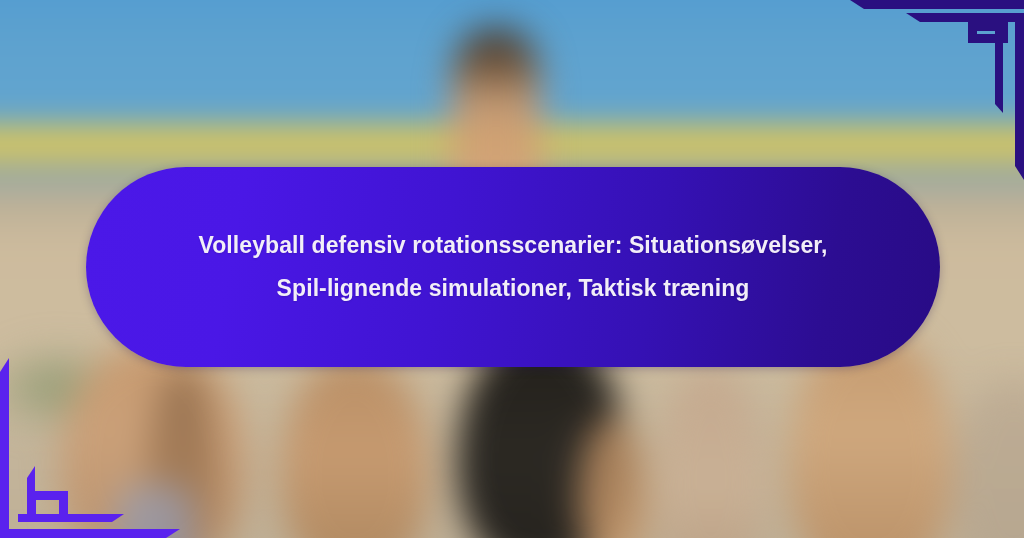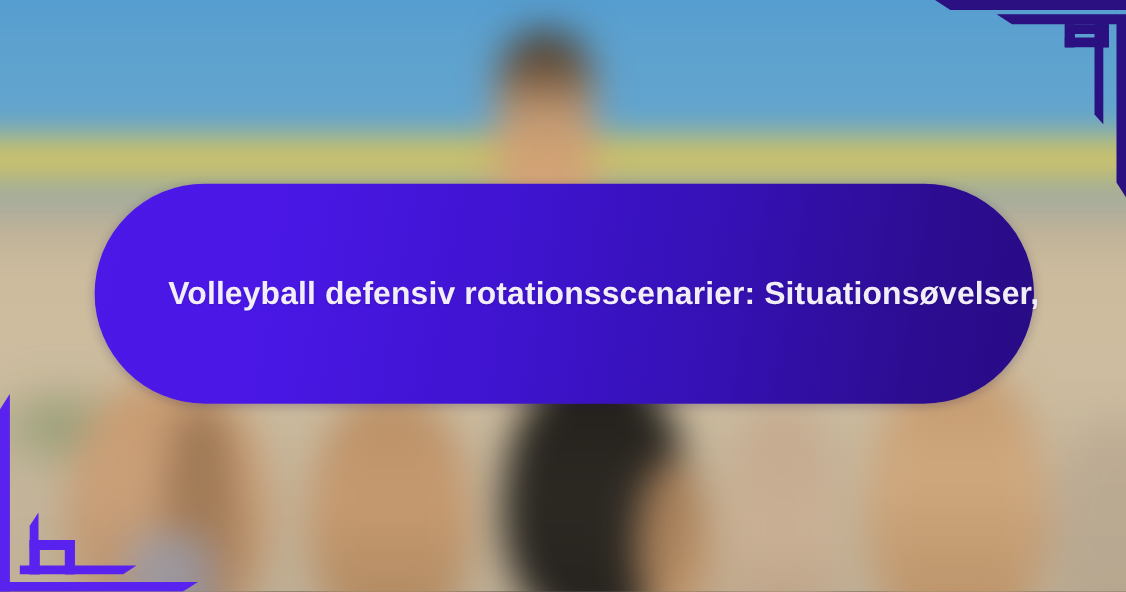--- a/index.html
+++ b/index.html
@@ -133,21 +133,21 @@
     height: 200px;
     border-radius: 100px;
     background: linear-gradient(100deg, #4b18e8 0%, #4a17e6 18%, #4014d2 42%, #3511b4 66%, #2c0d92 86%, #280b85 100%);
     display: flex;
     align-items: center;
     justify-content: center;
     box-shadow: 0 2px 10px rgba(20,6,70,0.25);
   }
   .title-text {
     color: #f2eef8;
-    font-size: 29px;
+    font-size: 23px;
     line-height: 43px;
     font-weight: 600;
     text-align: center;
     letter-spacing: .1px;
     max-width: 720px;
     text-shadow: 0 1px 2px rgba(0,0,0,0.12);
   }
   .title-text .line { display: block; white-space: nowrap; }
 </style>
 </head>
@@ -206,16 +206,17 @@
         <path d="M27 133 L36 133 L36 164 L27 164 Z"></path>
         <path d="M59 133 L68 133 L68 164 L59 164 Z"></path>
         <path d="M27 133 L68 133 L68 142 L27 142 Z"></path>
       </g>
     </svg>
   </div>
 
   <div class="title-card">
     <div class="title-text">
       <span class="line">Volleyball defensiv rotationsscenarier: Situationsøvelser,</span>
+      <span class="line">Spil-lignende simulationer, Taktisk træning</span>
     </div>
   </div>
 
 </div>
 
 </body></html>

